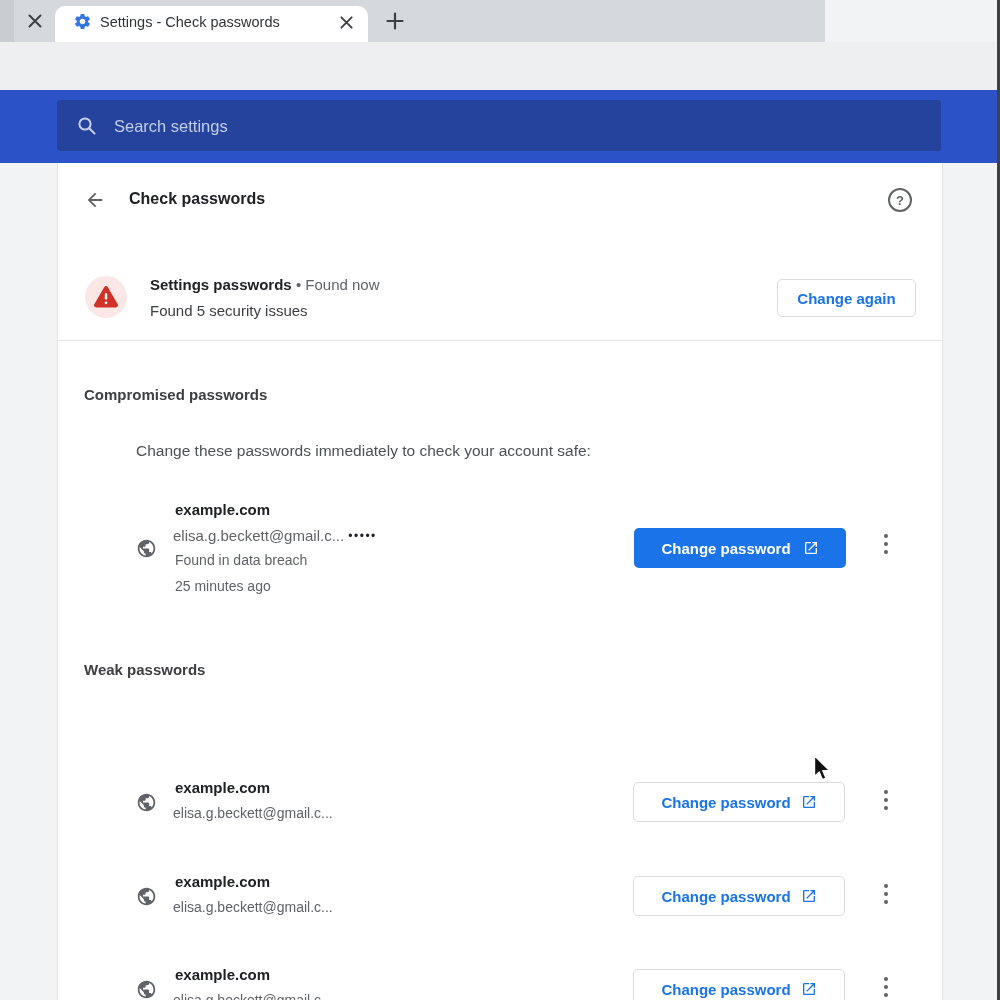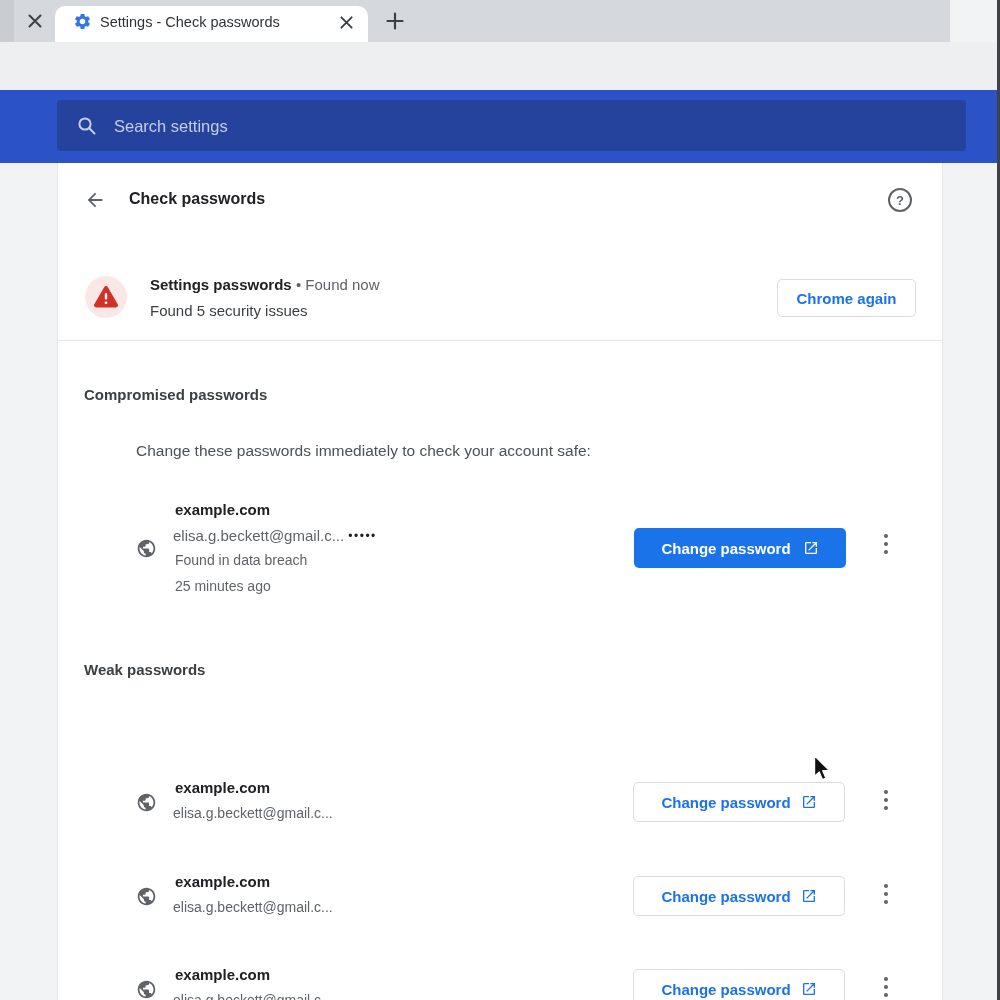--- a/index.html
+++ b/index.html
@@ -4,31 +4,31 @@
 <style>
   html,body{margin:0;padding:0;}
   #stage{
     position:relative; width:1000px; height:1000px; overflow:hidden;
     background:#f2f3f5; font-family:"Liberation Sans", sans-serif;
     -webkit-font-smoothing:antialiased;
   }
   .abs{position:absolute;}
 
   
-  #tabstrip{left:0;top:0;width:950px;height:42px;background:#d5d8dc;text-decoration:underline;}
+  #tabstrip{left:0;top:0;width:825px;height:42px;background:#d5d8dc;text-decoration:underline;}
   #tabstrip-left-sliver{left:0;top:0;width:14px;height:42px;background:#c9ccd0;}
   #active-tab{left:55px;top:6px;width:313px;height:36px;background:#ffffff;border-radius:10px 10px 0 0;}
   .tab-title{left:100px;top:13px;font-size:14.5px;color:#2f3337;white-space:nowrap;}
   #urlbar{left:0;top:42px;width:1000px;height:48px;background:#edeff1;border-bottom:1px solid #e2e4e6;}
   #url-text{left:2px;top:56px;font-size:17px;color:#5f6368;white-space:nowrap;letter-spacing:.2px;}
   #url-text b{color:#202124;font-weight:700;}
 
   
   #bluehead{left:0;top:90px;width:1000px;height:73px;background:#2c52c8;}
-  #searchbox{left:57px;top:100px;width:884px;height:51px;background:#25439c;border-radius:3px;padding-left:25px;}
+  #searchbox{left:57px;top:100px;width:884px;height:51px;background:#25439c;border-radius:3px;}
   #search-input{position:absolute;left:55px;top:10px;width:800px;height:30px;background:transparent;border:none;outline:none;
     font-family:"Liberation Sans",sans-serif;font-size:16.5px;color:#e8ecf8;}
   #search-input::placeholder{color:#c3cdec;opacity:1;}
 
   
   #card{left:57px;top:163px;width:886px;height:837px;background:#ffffff;border-left:1px solid #e4e6e9;border-right:1px solid #e4e6e9;box-sizing:border-box;}
   #right-edge{left:997px;top:0;width:3px;height:1000px;background:#3f4144;}
 
   .h-title{font-size:16px;font-weight:700;color:#202124;}
   .sec-head{font-size:15px;font-weight:700;color:#3c4043;}
@@ -117,21 +117,21 @@
       <circle cx="12" cy="16.4" r="1.3" fill="#ffffff"></circle>
     </svg>
   </div>
   <div class="abs nowrap" style="left:150px;top:276px;font-size:15px">
     <span style="font-weight:700;color:#202124">Settings passwords</span>
     <span style="color:#5f6368">•</span>
     <span style="color:#5f6368">Found now</span>
   </div>
   <span class="abs nowrap" style="left:150px;top:302px;font-size:15px;color:#3c4043">Found 5 security issues</span>
   <button class="abs btn-outline" style="left:777px;top:279px;width:139px;height:38px">
-    <span>Chrome again</span>
+    <span>Change again</span>
   </button>
 
   <div class="abs divider" style="left:58px;top:340px;width:884px"></div>
 
   <span class="abs sec-head nowrap" style="left:84px;top:386px">Compromised passwords</span>
   <span class="abs body-txt nowrap" style="left:136px;top:442px">Change these passwords immediately to check your account safe:</span>
 
   <div class="abs" style="left:0;top:495px;width:1000px;height:110px">
     <svg class="abs" style="left:136px;top:43px" width="21" height="21" viewBox="0 0 24 24">
       <path fill="#5f6368" d="M12 2C6.48 2 2 6.48 2 12s4.48 10 10 10 10-4.48 10-10S17.52 2 12 2zm-1 17.93c-3.95-.49-7-3.85-7-7.93 0-.62.08-1.21.21-1.79L9 15v1c0 1.1.9 2 2 2v1.93zm6.9-2.54c-.26-.81-1-1.39-1.9-1.39h-1v-3c0-.55-.45-1-1-1H8v-2h2c.55 0 1-.45 1-1V7h2c1.1 0 2-.9 2-2v-.41c2.93 1.19 5 4.06 5 7.41 0 2.08-.8 3.97-2.1 5.39z"></path>

